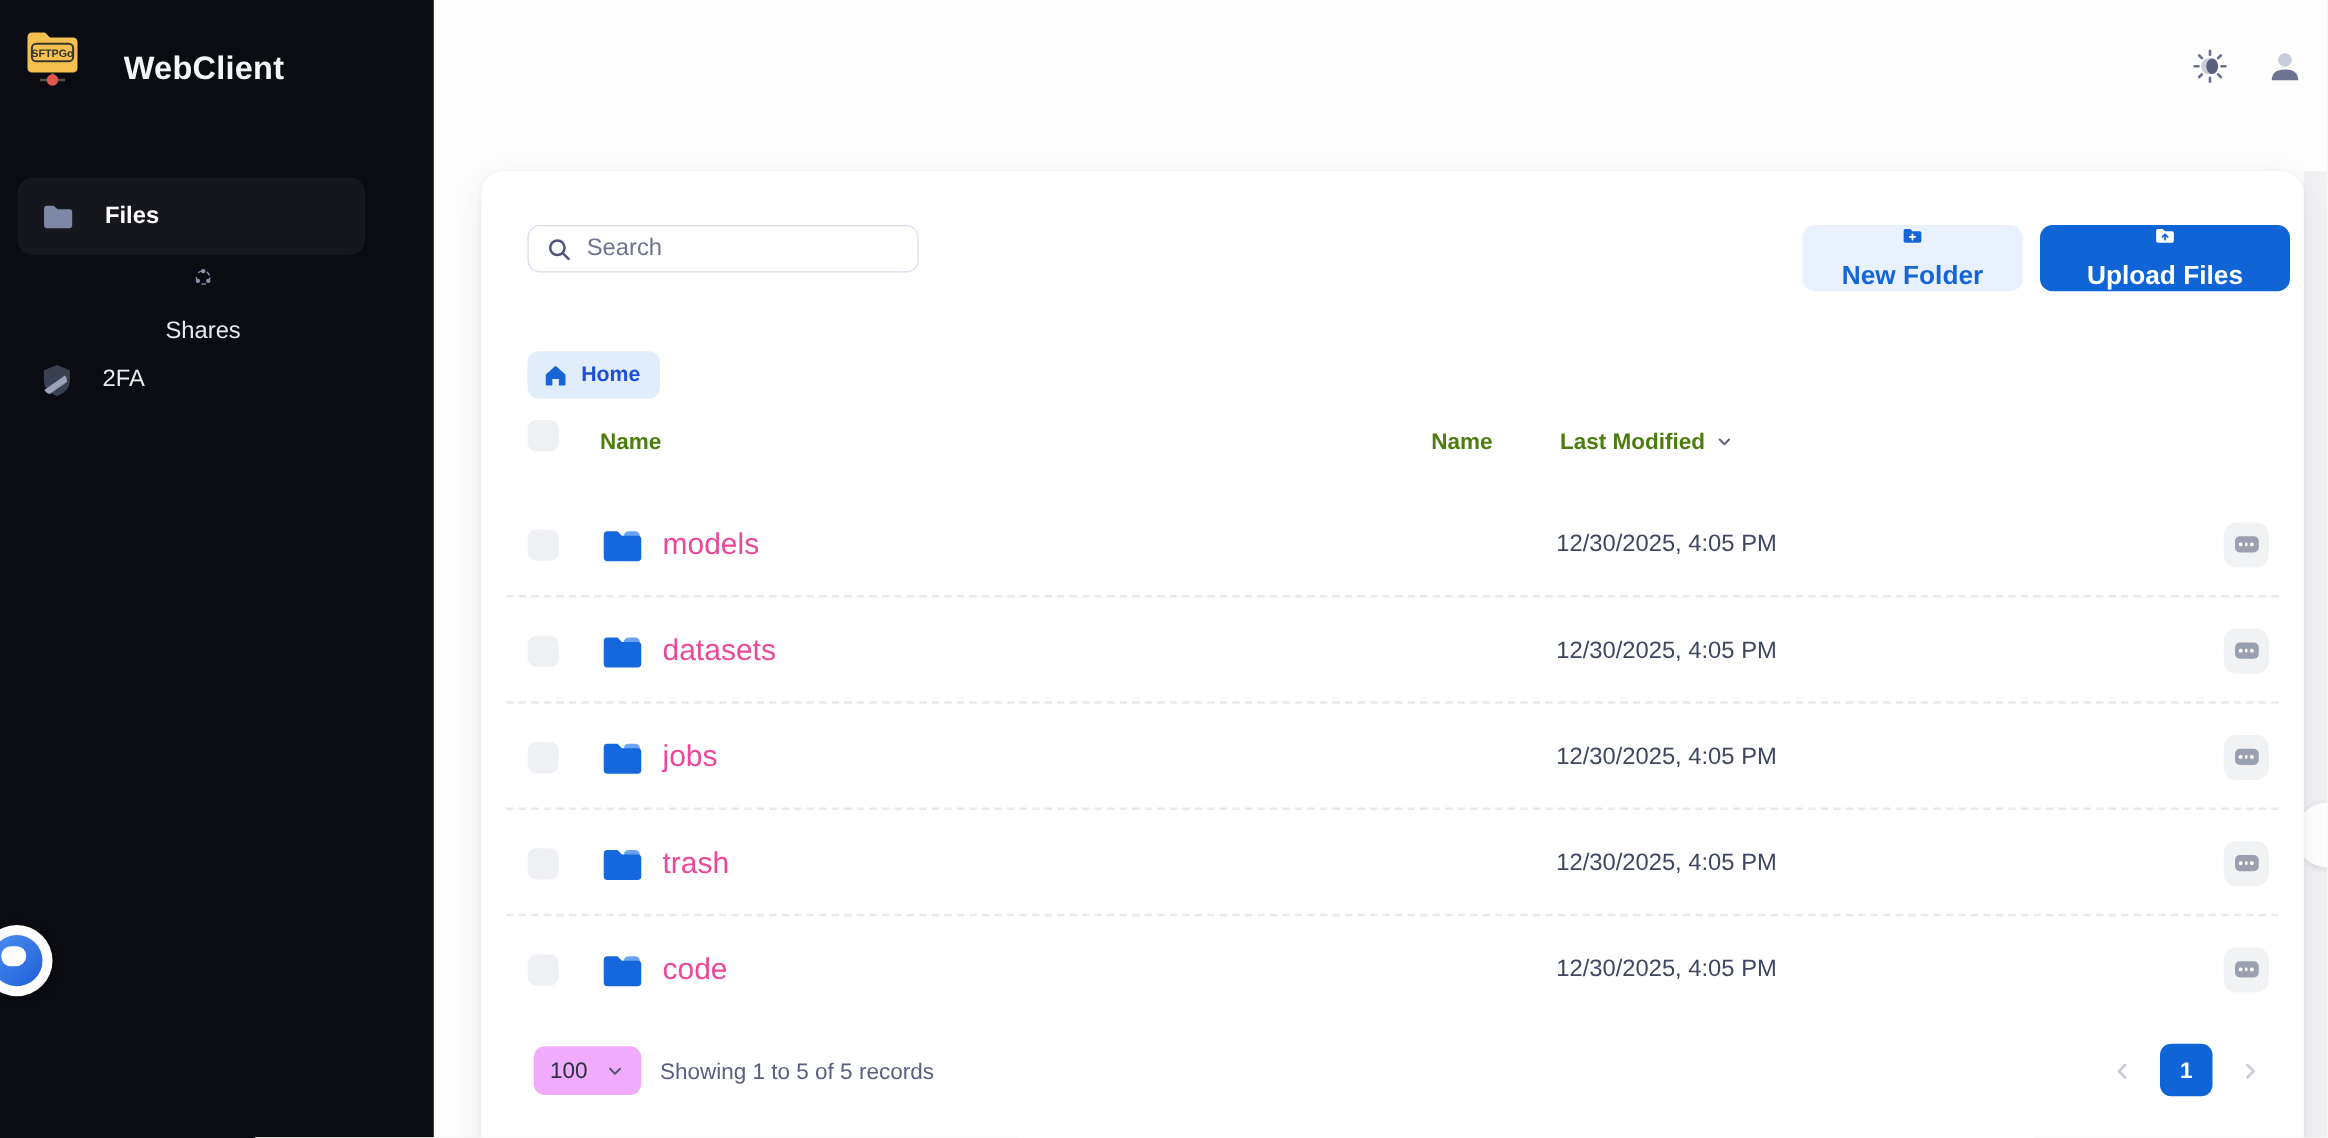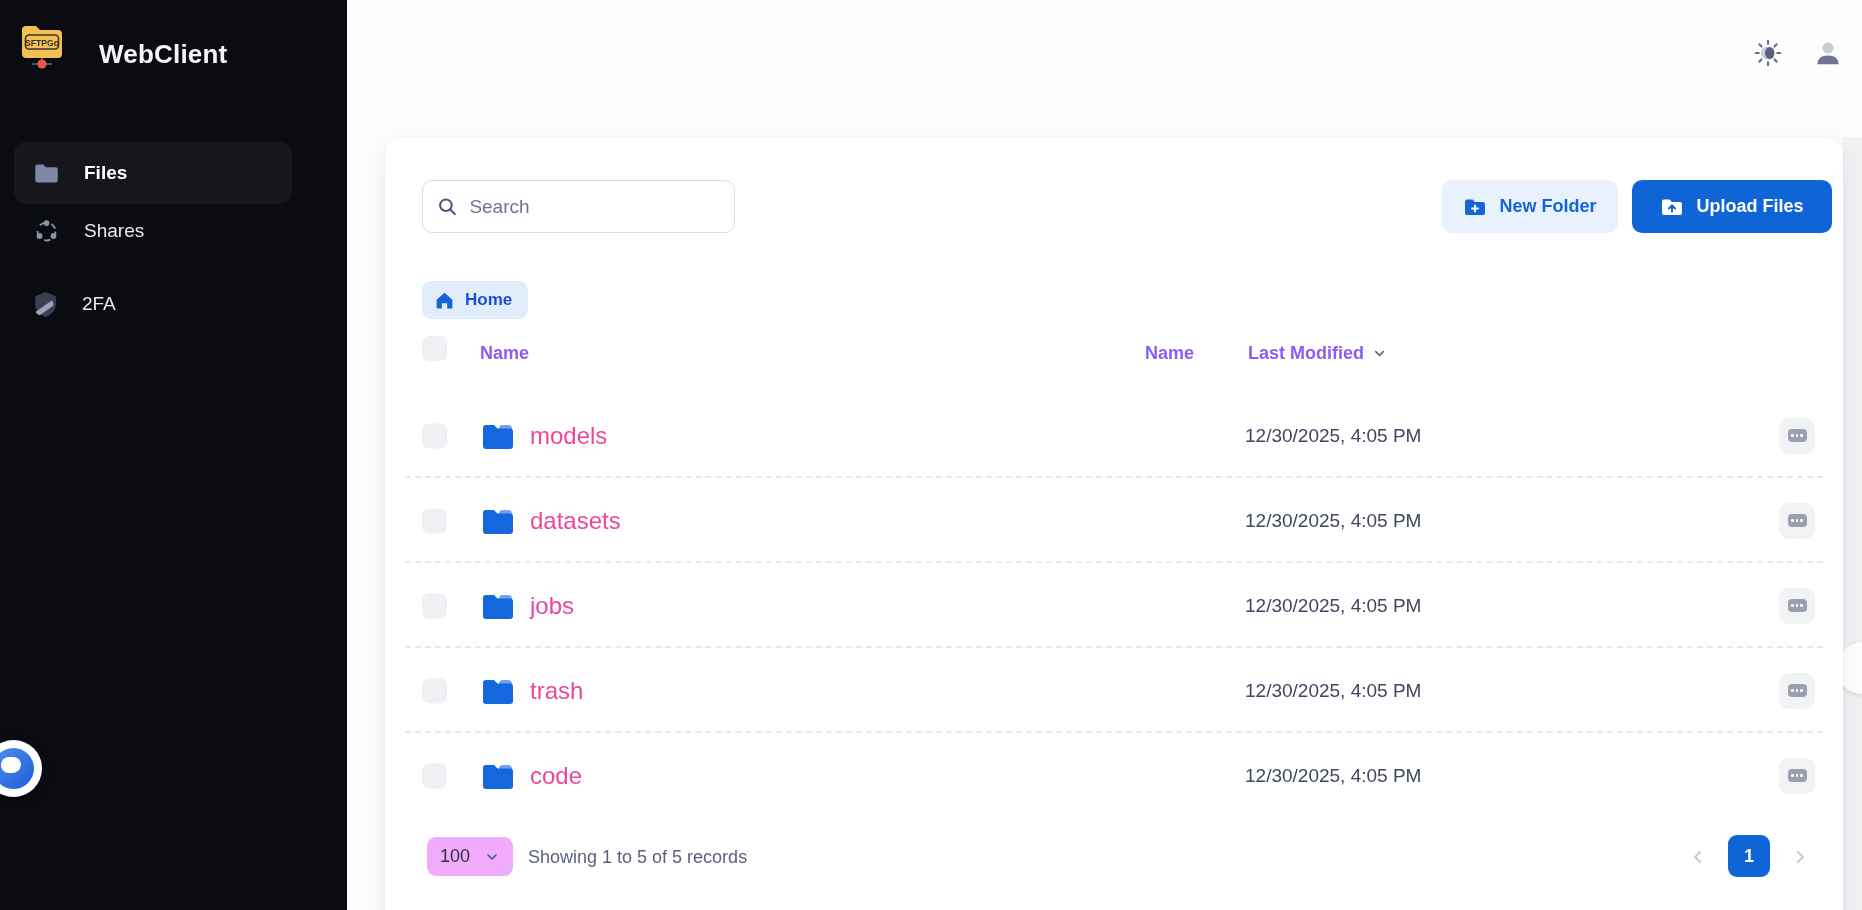--- a/index.html
+++ b/index.html
@@ -22,34 +22,34 @@
   .topbar-icon { position:absolute; width:36px; height:36px; display:flex; align-items:center; justify-content:center; cursor:pointer; }
   .theme-toggle { left:1750px; top:35px; }
   .user-menu { left:1810px; top:35px; }
 
   
   .gutter { position:absolute; left:1843px; top:137px; width:19px; height:773px; background:#f2f2f5; }
   .edge-handle { position:absolute; left:1836px; top:642px; width:52px; height:52px; border-radius:50%; background:#ffffff; box-shadow:0 1px 5px rgba(0,0,0,.12); }
   .card { position:absolute; left:385px; top:137px; width:1458px; height:800px; background:#ffffff; border-radius:18px; box-shadow:0 8px 30px rgba(40,45,70,.08), 0 1px 4px rgba(40,45,70,.06); }
 
   
-  .search-box { position:absolute; left:37px; top:43px; width:313px; height:53px; border:1px solid #d9dce8; border-radius:10px; display:flex; align-items:center; padding:0 14px; gap:12px; background:#fff; }
+  .search-box { position:absolute; left:37px; top:43px; width:313px; height:38px; border:1px solid #d9dce8; border-radius:10px; display:flex; align-items:center; padding:0 14px; gap:12px; background:#fff; }
   .search-box input { border:none; outline:none; font-size:19px; color:#3c4060; width:100%; font-family:"Liberation Sans", sans-serif; background:transparent; }
   .search-box input::placeholder { color:#6e7390; }
-  .btn { position:absolute; top:43px; height:53px; border:none; border-radius:10px; display:flex; align-items:center; justify-content:center; gap:12px; font-size:18px; font-weight:700; cursor:pointer; font-family:"Liberation Sans", sans-serif; }
+  .btn { position:absolute; top:43px; height:53px; border:none; border-radius:10px; display:flex; align-items:center; justify-content:center; gap:12px; font-size:21px; font-weight:700; cursor:pointer; font-family:"Liberation Sans", sans-serif;flex-direction:column; }
   .btn-new-folder { left:1057px; width:176px; background:#e8f1fd; color:#1466d6; }
   .btn-upload { left:1247px; width:200px; background:#1065d6; color:#ffffff; }
 
   
   .breadcrumb { position:absolute; left:37px; top:144px; height:38px; padding:0 16px 0 12px; background:#e2edfc; border-radius:9px; display:flex; align-items:center; gap:10px; cursor:pointer; }
   .breadcrumb span { color:#1d4ed8; font-size:17px; font-weight:700; }
 
   
   .thead { position:absolute; left:0; top:192px; width:100%; height:56px; }
-  .th { position:absolute; font-size:18px; font-weight:700; color:#8b5cf6; top:14px; }
+  .th { position:absolute; font-size:18px; font-weight:700; color:#4d7c0f; top:14px; }
   .checkbox { position:absolute; width:25px; height:25px; border-radius:7px; background:#eef0f3; cursor:pointer; }
   .row { position:absolute; left:0; width:100%; height:85px; }
   .row .divider { position:absolute; left:20px; right:20px; bottom:0; border-bottom:2px dashed #e7e9ee; }
   .row-name { position:absolute; left:145px; top:50%; transform:translateY(-50%); font-size:24px; color:#ec4899; font-weight:500; cursor:pointer; }
   .row-size { position:absolute; left:760px; top:50%; transform:translateY(-50%); font-size:19px; color:#3f465f; }
   .row-date { position:absolute; left:860px; top:50%; transform:translateY(-50%); font-size:19px; color:#3f465f; }
   .folder-ic { position:absolute; left:97px; top:50%; transform:translateY(-50%); }
   .row-check { left:37px; top:50%; transform:translateY(-50%); }
   .actions-btn { position:absolute; left:1394px; top:50%; transform:translateY(-50%); width:36px; height:36px; border-radius:10px; background:#f1f2f4; border:none; display:flex; align-items:center; justify-content:center; cursor:pointer; }
   .actions-pill { width:19px; height:13px; border-radius:4px; background:#9aa0af; display:flex; align-items:center; justify-content:center; gap:2px; }
@@ -81,21 +81,21 @@
       <div class="brand-title">WebClient</div>
     </div>
 
     <div class="nav-item active" style="top:142px;">
       <svg width="27" height="27" viewBox="0 0 24 24">
         <path d="M2 6 q0-2 2-2 h5 l2.5 2.5 H20 q2 0 2 2 V18 q0 2 -2 2 H4 q-2 0 -2 -2 Z" fill="#7e88a6"></path>
       </svg>
       <span class="nav-label">Files</span>
     </div>
 
-    <div class="nav-item" style="top:200px;">
+    <div class="nav-item" style="top:214px;flex-direction:column;">
       <svg width="27" height="27" viewBox="0 0 24 24">
         <circle cx="12" cy="12" r="8" fill="none" stroke="#8b93aa" stroke-width="1.6" stroke-dasharray="5.5 5.5" stroke-dashoffset="2"></circle>
         <circle cx="12" cy="4.5" r="2.6" fill="#8b93aa"></circle>
         <circle cx="5.8" cy="16" r="2.6" fill="#8b93aa"></circle>
         <circle cx="18.2" cy="16" r="2.6" fill="#8b93aa"></circle>
       </svg>
       <span class="nav-label">Shares</span>
     </div>
 
     <div class="nav-item" style="top:273px;">

